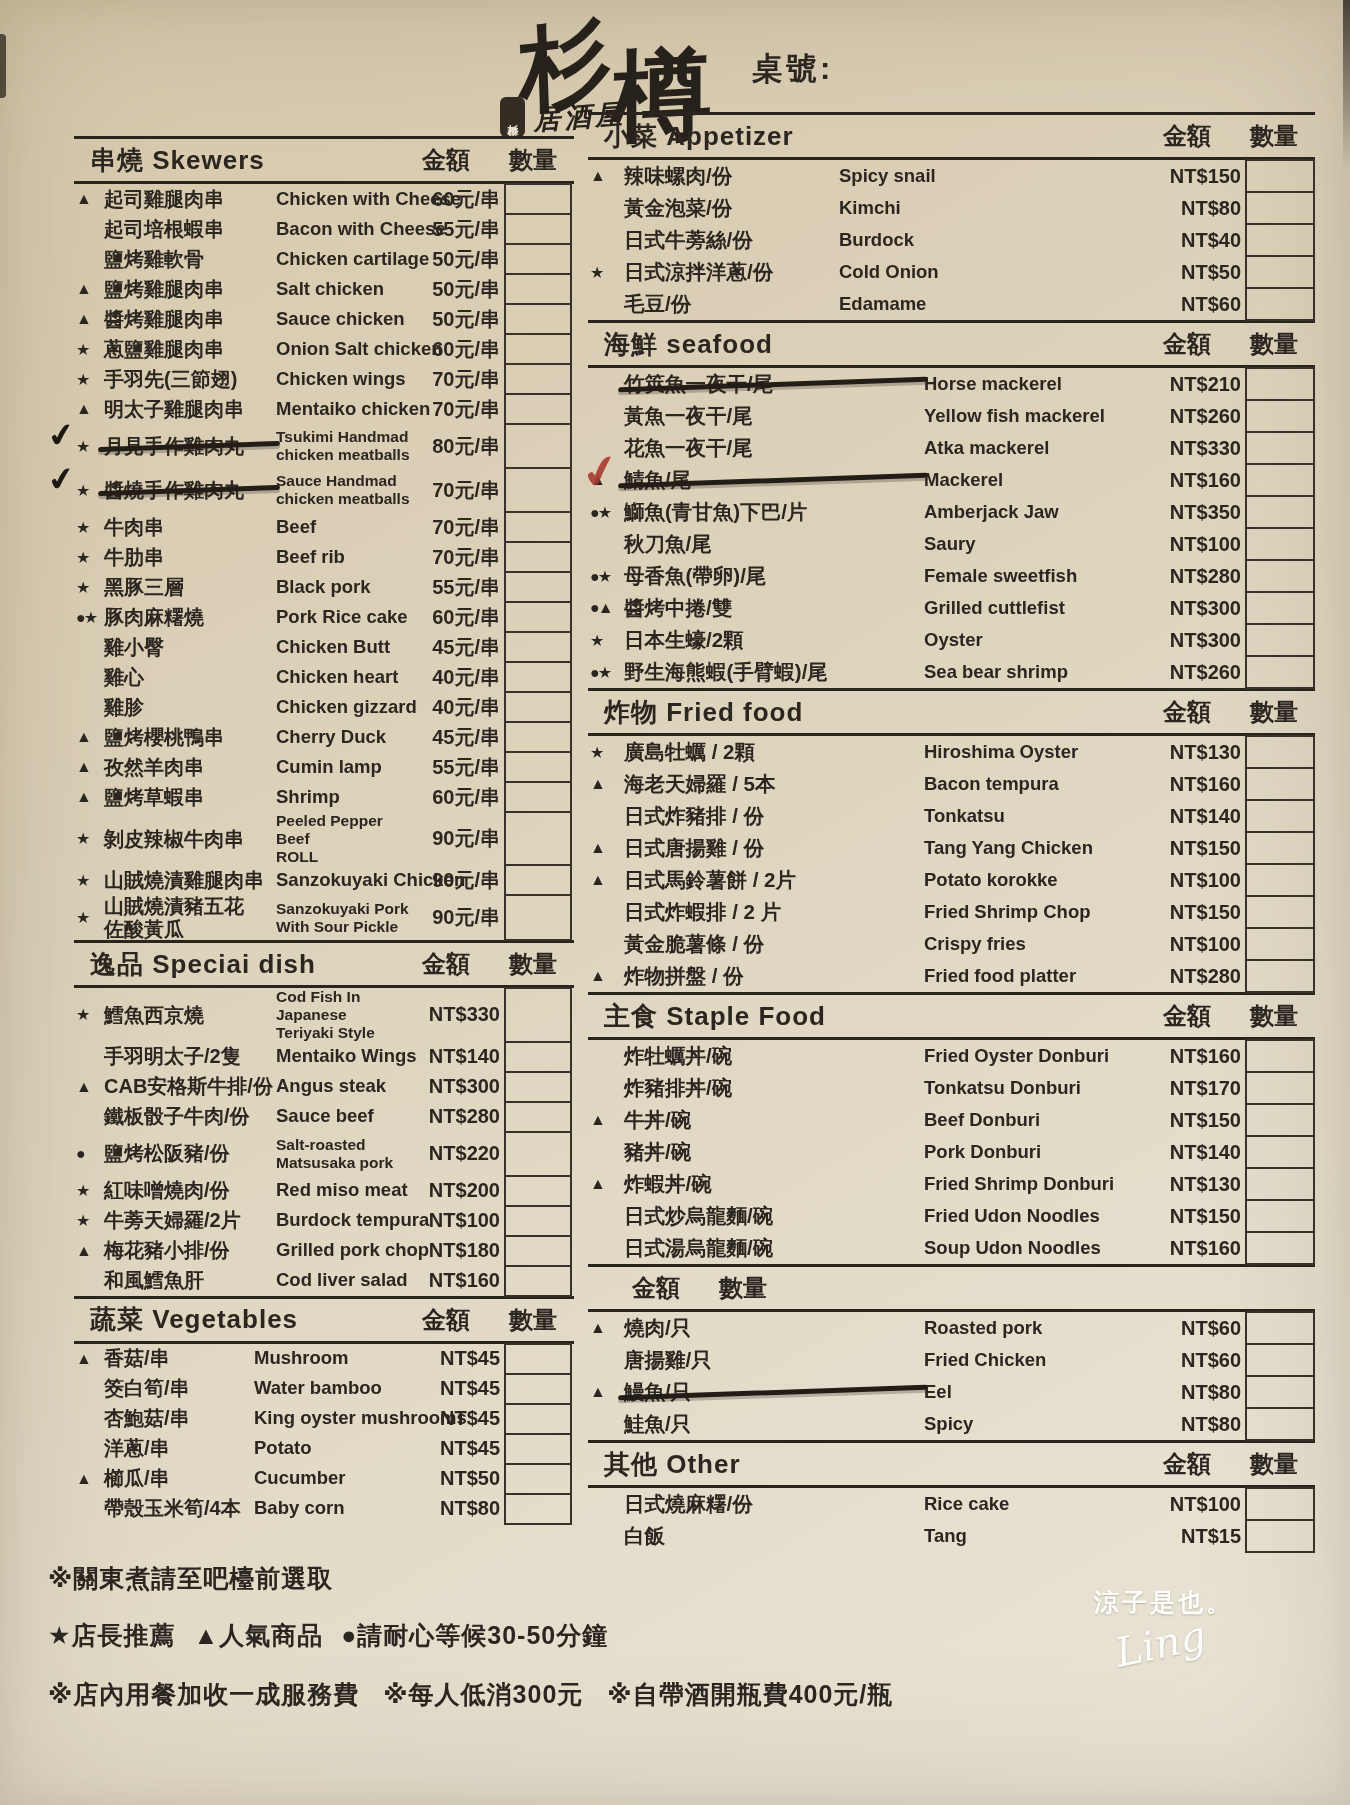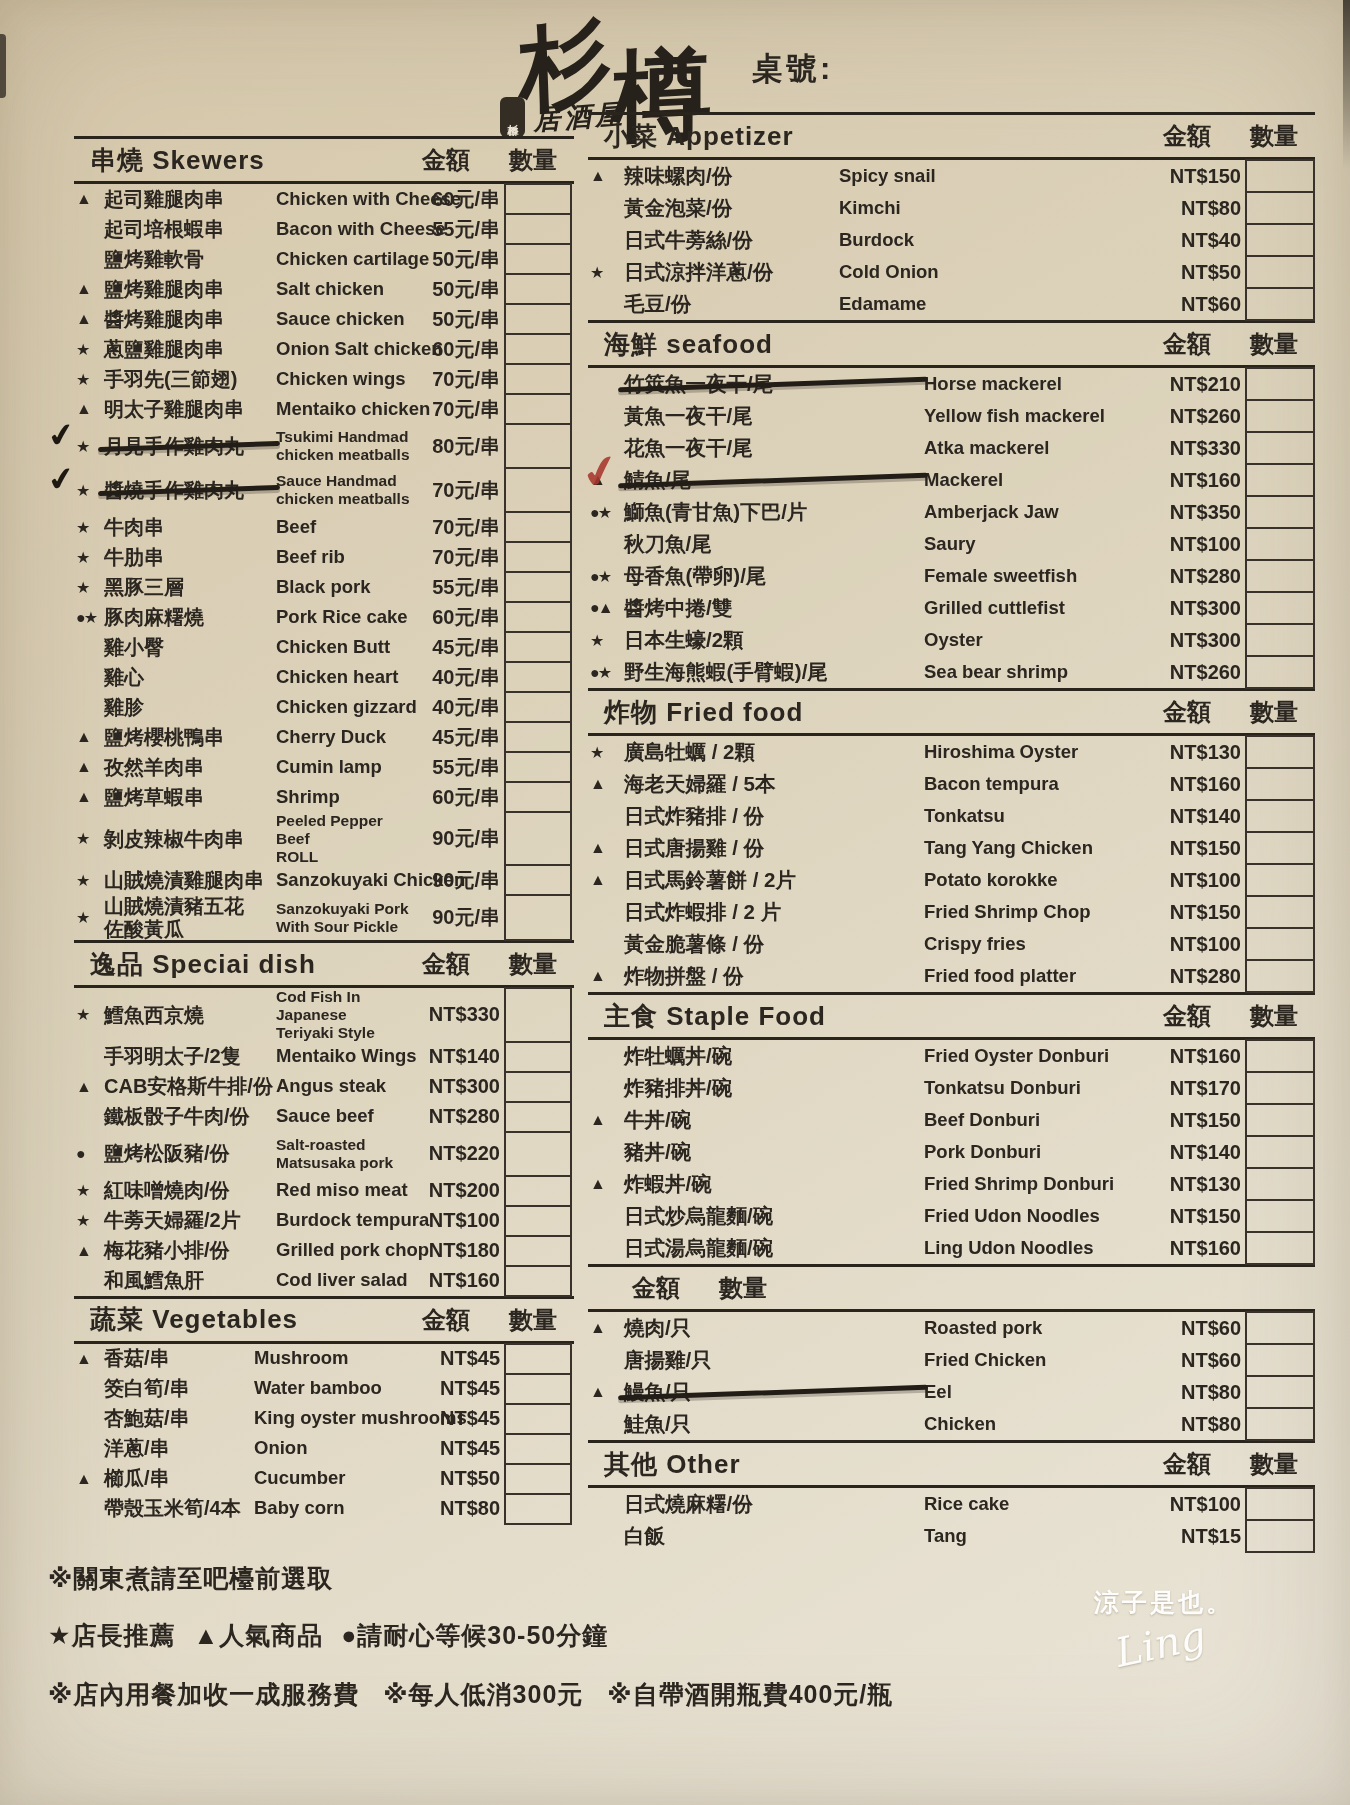--- a/index.html
+++ b/index.html
@@ -351,21 +351,21 @@
         <div class="row">
           <span class="marker"></span>
           <span class="zh">杏鮑菇/串</span>
           <span class="en">King oyster mushrooms</span>
           <span class="price">NT$45</span>
           <span class="qtybox"></span>
         </div>
         <div class="row">
           <span class="marker"></span>
           <span class="zh">洋蔥/串</span>
-          <span class="en">Onion</span>
+          <span class="en">Potato</span>
           <span class="price">NT$45</span>
           <span class="qtybox"></span>
         </div>
         <div class="row">
           <span class="marker">▲</span>
           <span class="zh">櫛瓜/串</span>
           <span class="en">Cucumber</span>
           <span class="price">NT$50</span>
           <span class="qtybox"></span>
         </div>
@@ -606,21 +606,21 @@
         <div class="row">
           <span class="marker"></span>
           <span class="zh">日式炒烏龍麵/碗</span>
           <span class="en">Fried Udon Noodles</span>
           <span class="price">NT$150</span>
           <span class="qtybox"></span>
         </div>
         <div class="row">
           <span class="marker"></span>
           <span class="zh">日式湯烏龍麵/碗</span>
-          <span class="en">Ling Udon Noodles</span>
+          <span class="en">Soup Udon Noodles</span>
           <span class="price">NT$160</span>
           <span class="qtybox"></span>
         </div>
       </div>
       <div class="section sec-riceball">
         <div class="sec-head">
           <span class="head-amount">金額</span>
           <span class="head-qty">數量</span>
         </div>
         <div class="row">
@@ -640,21 +640,21 @@
         <div class="row">
           <span class="marker">▲</span>
           <span class="zh struck">鰻魚/只</span>
           <span class="en">Eel</span>
           <span class="price">NT$80</span>
           <span class="qtybox"></span>
         </div>
         <div class="row">
           <span class="marker"></span>
           <span class="zh">鮭魚/只</span>
-          <span class="en">Chicken</span>
+          <span class="en">Spicy</span>
           <span class="price">NT$80</span>
           <span class="qtybox"></span>
         </div>
       </div>
       <div class="section sec-other">
         <div class="sec-head">
           <span class="sec-title">其他 Other</span>
           <span class="head-amount">金額</span>
           <span class="head-qty">數量</span>
         </div>

